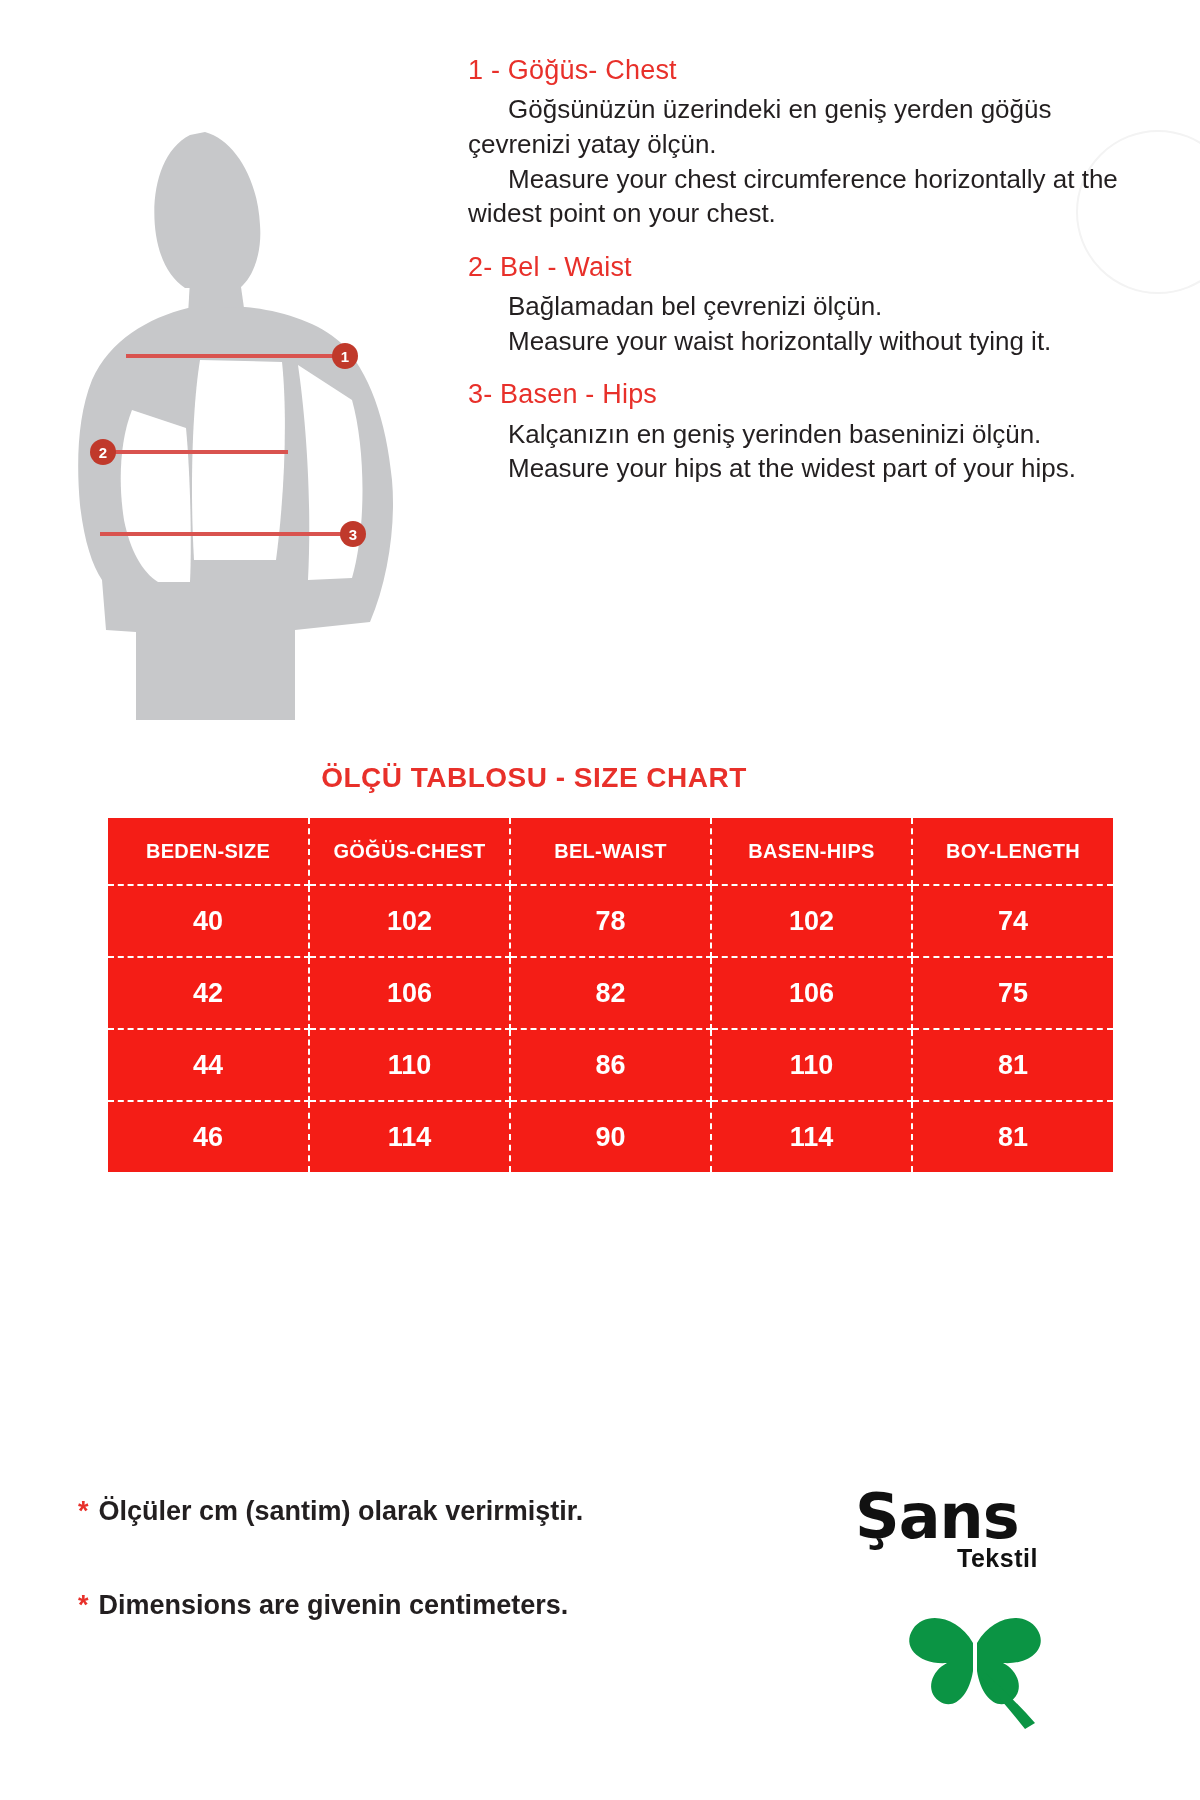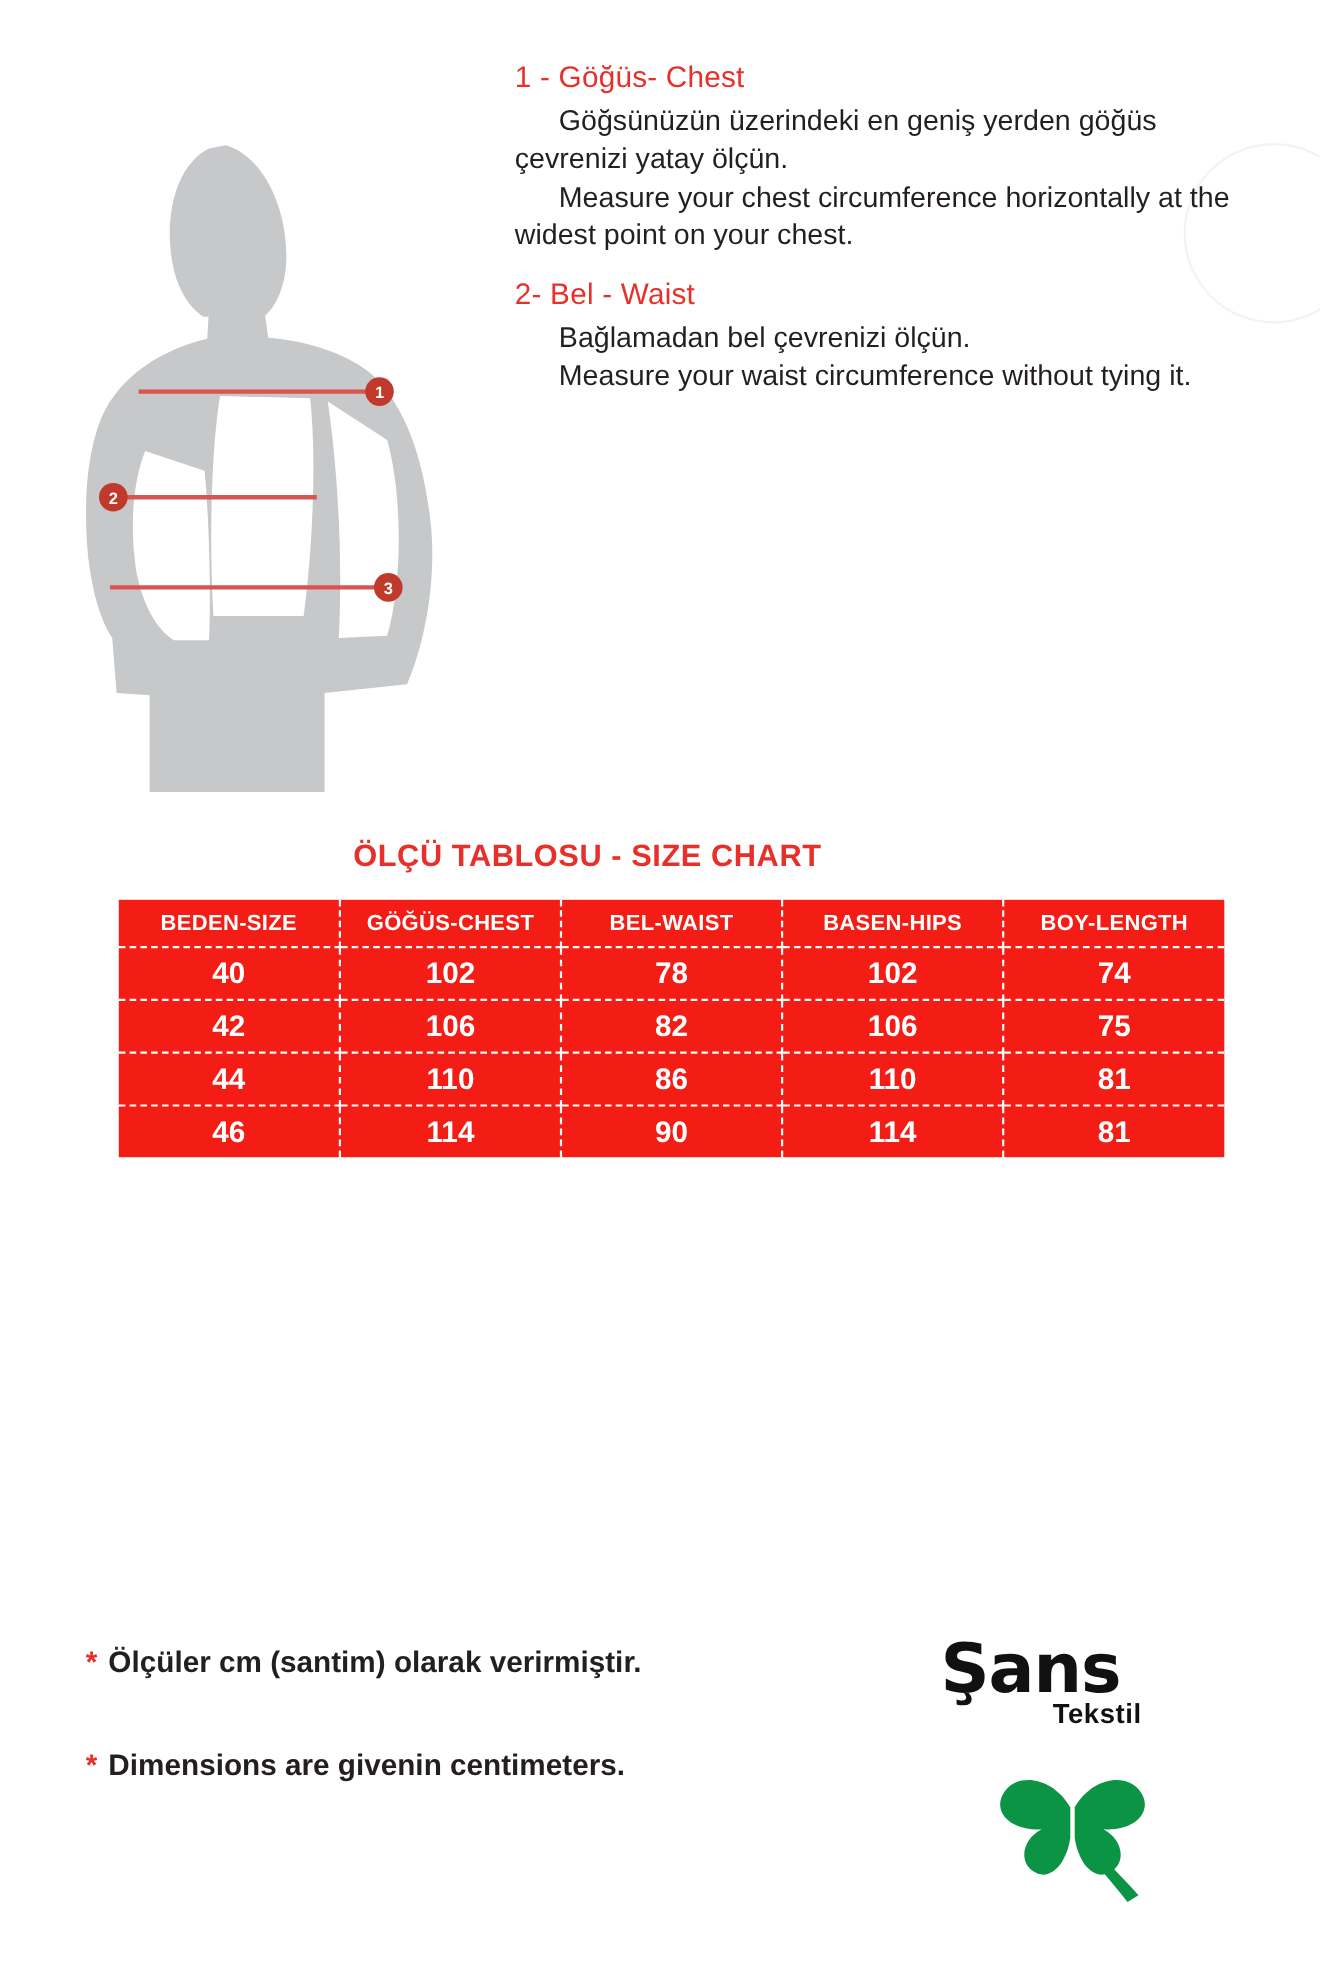--- a/index.html
+++ b/index.html
@@ -81,21 +81,21 @@
     border-collapse: collapse;
     background: #f41d16;
     table-layout: fixed;
   }
   .size-table th,
   .size-table td {
     color: #ffffff;
     text-align: center;
     border-bottom: 2px dashed #ffffff;
     border-right: 2px dashed #ffffff;
-    padding: 0;
+    padding: 12px;
   }
   .size-table th:last-child,
   .size-table td:last-child {
     border-right: none;
   }
   .size-table tr:last-child td {
     border-bottom: none;
     margin-left: 48px;
   }
   .size-table th {
@@ -218,23 +218,28 @@
 
     <div class="instr-block">
       <p class="instr-title">1 - Göğüs- Chest</p>
       <p class="instr-p">Göğsünüzün üzerindeki en geniş yerden göğüs çevrenizi yatay ölçün.</p>
       <p class="instr-p">Measure your chest circumference horizontally at the widest point on your chest.</p>
     </div>
 
     <div class="instr-block">
       <p class="instr-title">2- Bel - Waist</p>
       <p class="instr-p">Bağlamadan bel çevrenizi ölçün.</p>
-      <p class="instr-p">Measure your waist circumference without tying it.</p>
+      <p class="instr-p">Measure your waist horizontally without tying it.</p>
     </div>
 
+    <div class="instr-block">
+      <p class="instr-title">3- Basen - Hips</p>
+      <p class="instr-p">Kalçanızın en geniş yerinden baseninizi ölçün.</p>
+      <p class="instr-p">Measure your hips at the widest part of your hips.</p>
+    </div>
 
   </div>
 </div>
 
 <div class="chart-title">ÖLÇÜ TABLOSU - SIZE CHART</div>
 
 <table class="size-table">
   <thead>
     <tr>
       <th>BEDEN-SIZE</th>

